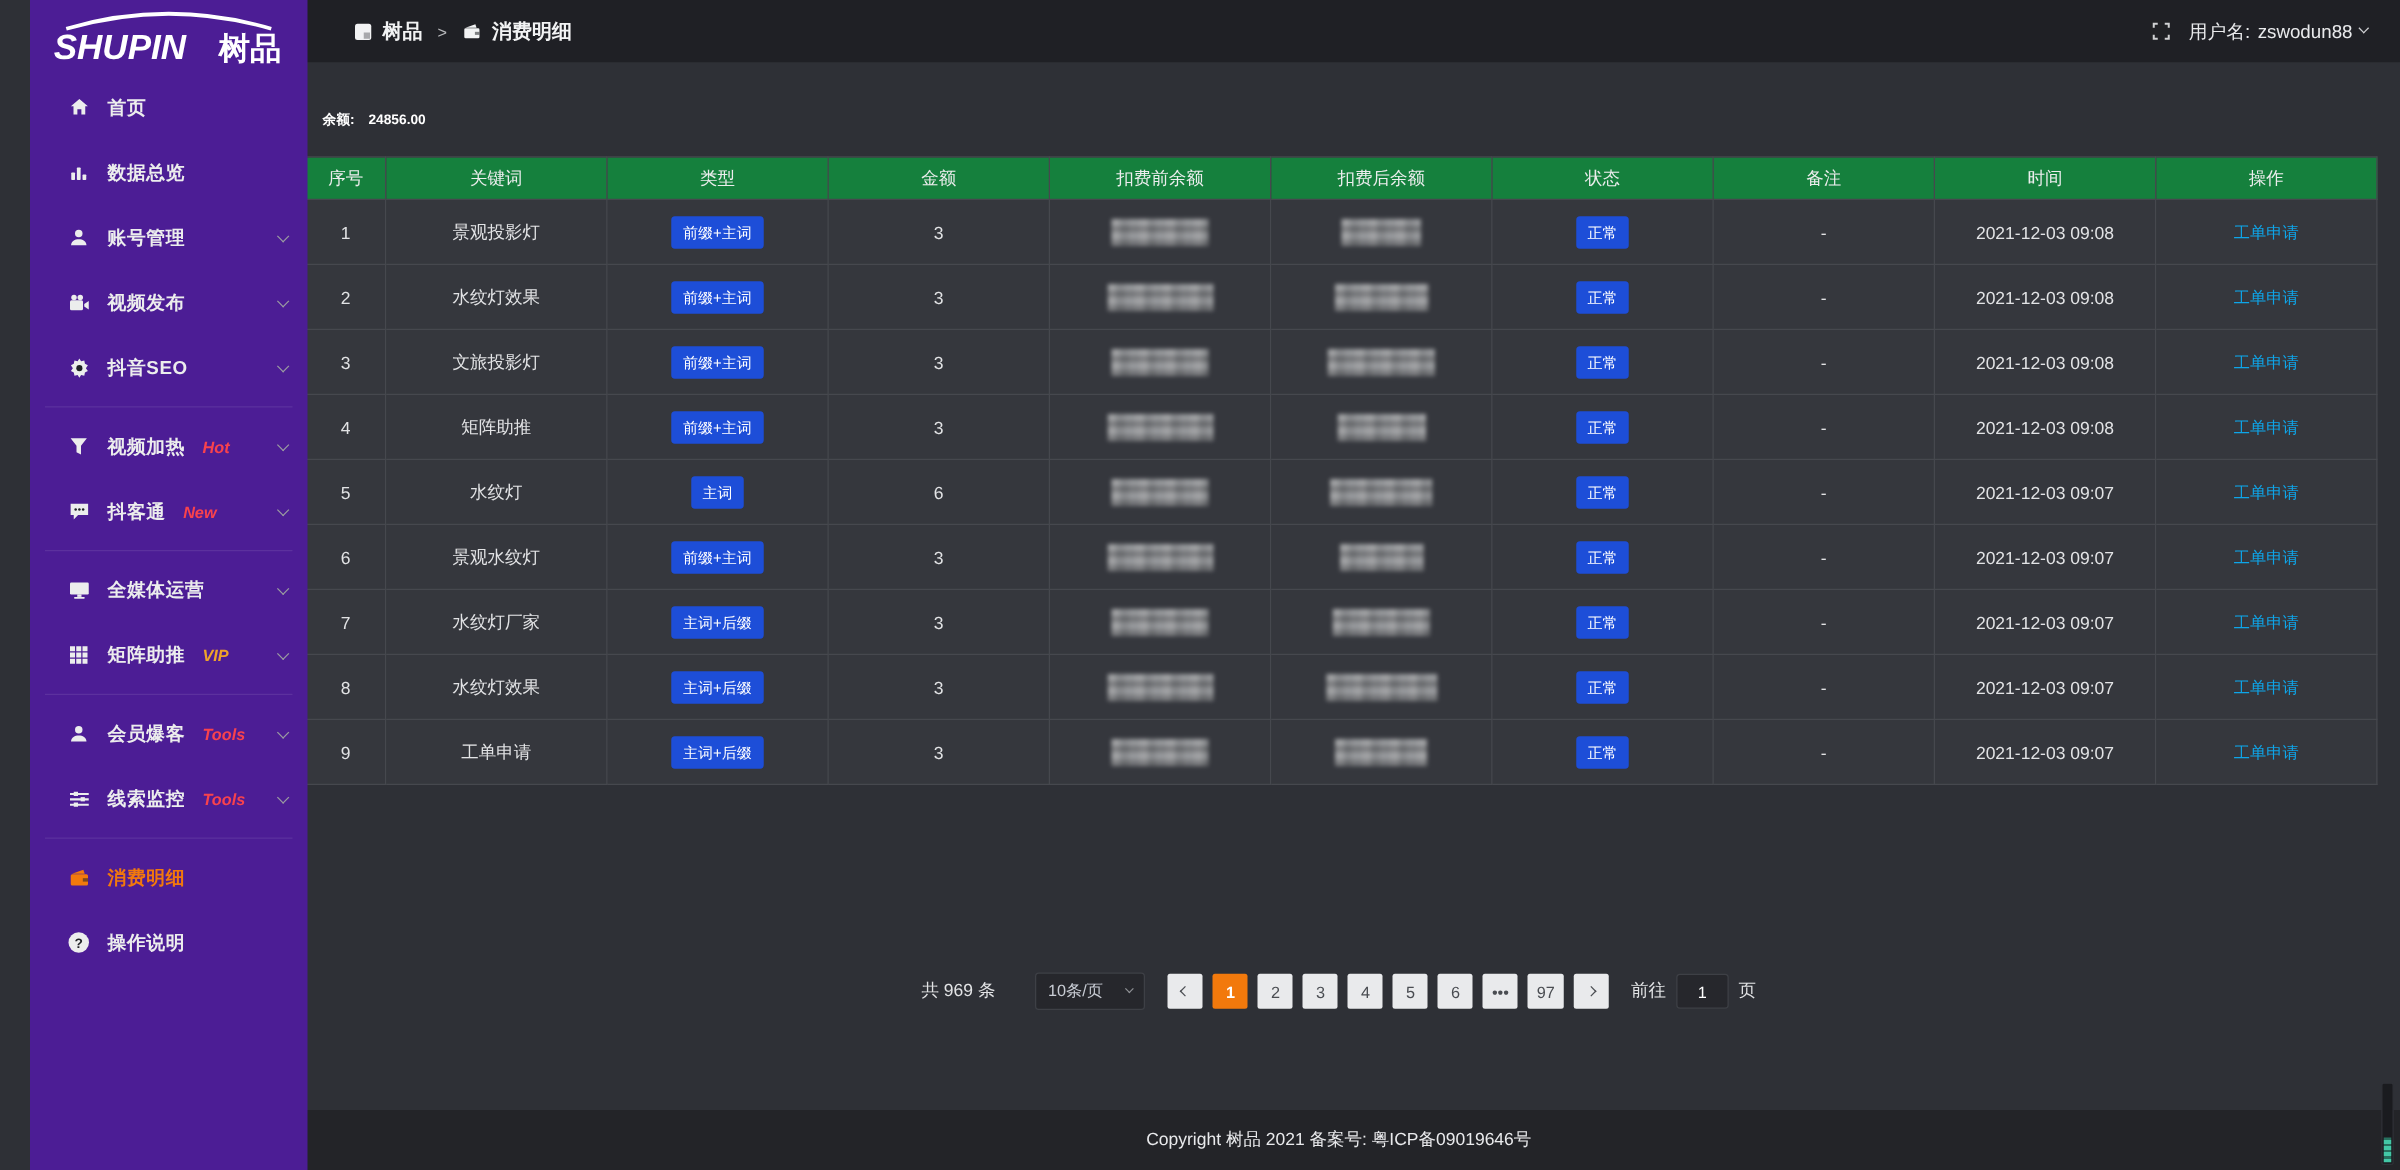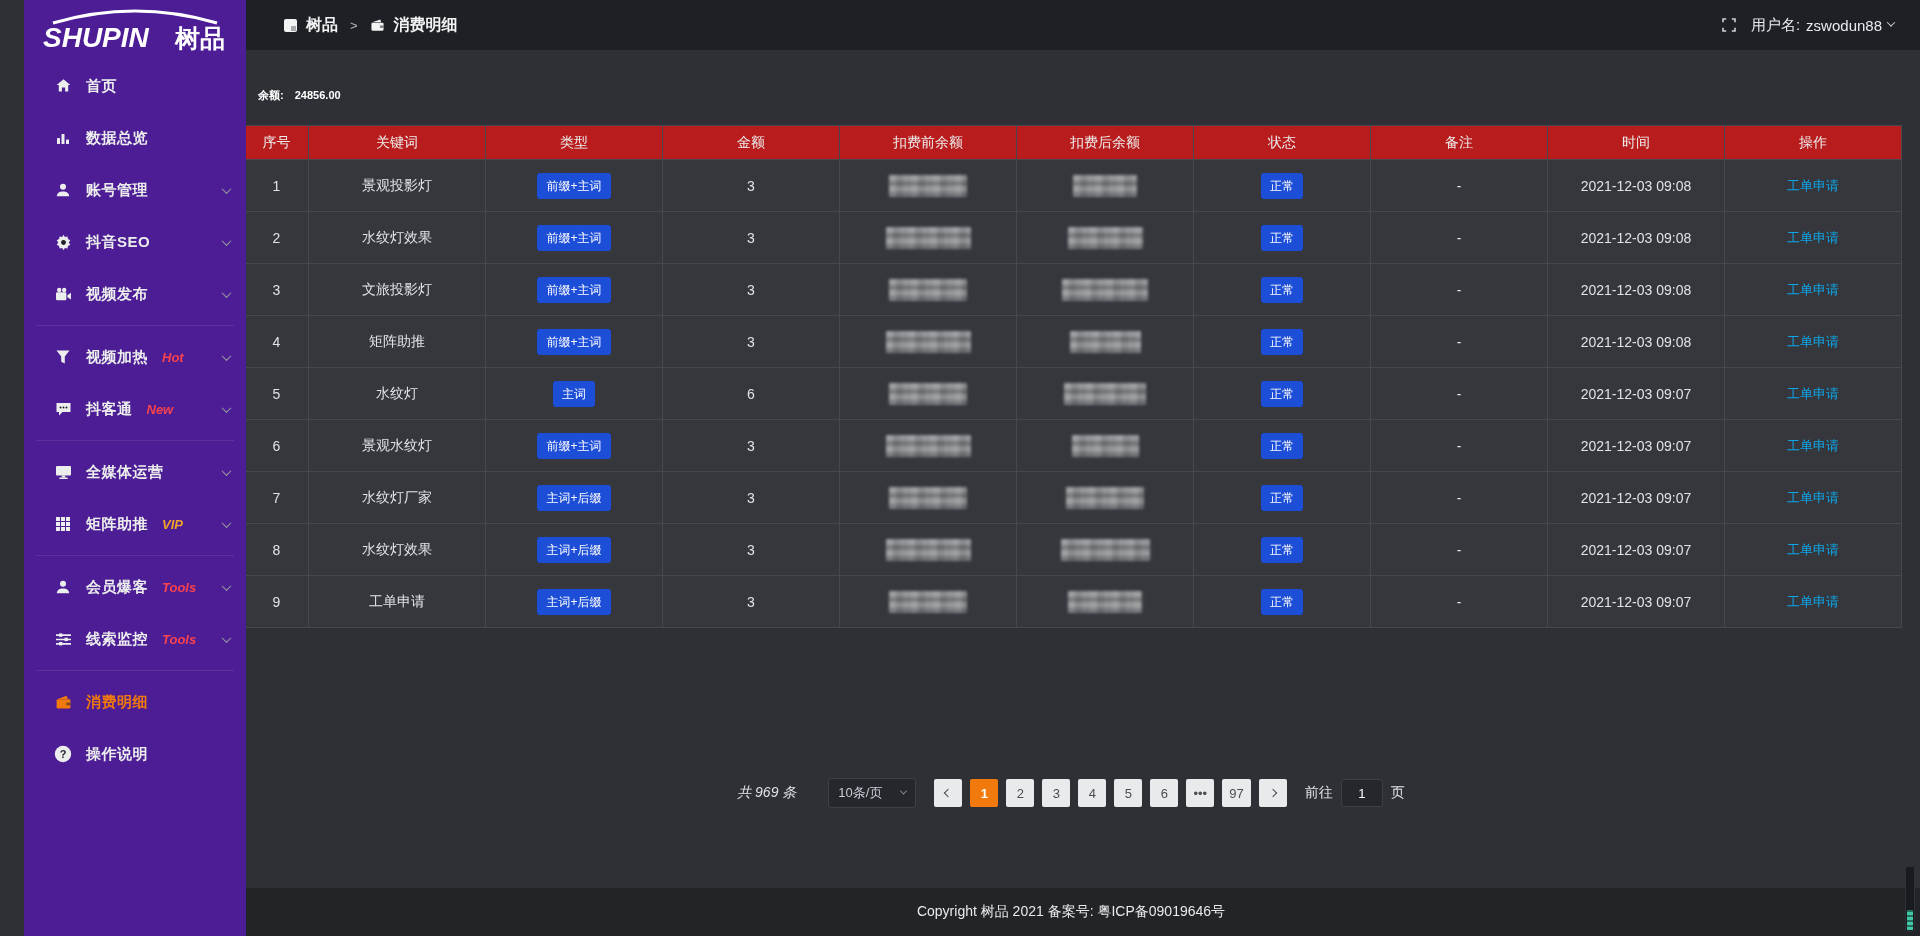--- a/index.html
+++ b/index.html
@@ -34,31 +34,31 @@
   .topbar-right { display:flex; align-items:center; gap:14px; font-size:15px; color:#e9eaec; }
   .fs-icon { display:inline-flex; cursor:pointer; }
   .user-wrap { display:flex; align-items:center; gap:6px; cursor:pointer; }
   .user-wrap .chev { width:6px; height:6px; color:#cfd0d3; margin-top:-3px; }
   
   .content { position:absolute; left:222px; right:0; top:50px; bottom:0; background:#2e3036; display:flex; flex-direction:column; }
   .balance-bar { padding:38px 0 22px 36px; font-size:11px; font-weight:700; color:#fff; }
   .balance-bar .val { margin-left:8px; }
   .table-wrap { margin:0 18px 0 22px; }
   table { width:100%; border-collapse:collapse; table-layout:fixed; }
-  thead th { background:#b91c1c; height:34px; font-size:14px; font-weight:400; color:#eceded; border:1px solid #46484e; }
+  thead th { background:#15803d; height:34px; font-size:14px; font-weight:400; color:#eceded; border:1px solid #46484e; }
   tbody td { background:#35373d; height:52px; text-align:center; vertical-align:middle; font-size:14px; color:#e2e3e5; border:1px solid #46484e; }
   .type-badge, .status-badge { display:inline-block; background:#1d4ed8; color:#fff; font-size:12px; line-height:1; padding:7px 9px; border-radius:3px; }
   .blur-block { height:22px; margin:0 auto; border-radius:1px; filter:blur(1.6px); opacity:.88;
     background:
       repeating-linear-gradient(0deg, rgba(0,0,0,.18) 0 5px, rgba(255,255,255,.10) 5px 11px),
       repeating-linear-gradient(90deg, #a6a7a9 0 7px, #898b8e 7px 14px, #999b9e 14px 22px); }
   .action-link { color:#0ea5e9; font-size:13px; cursor:pointer; }
   
   .pagination { display:flex; align-items:center; justify-content:center; gap:8px; margin-top:150px; font-size:14px; color:#e2e3e5; }
-  .pg-total { margin-right:24px;font-style:italic; }
+  .pg-total { margin-right:24px; }
   .page-size { width:88px; height:30px; background:#26272c; border:1px solid #3e4046; border-radius:3px;
                display:flex; align-items:center; justify-content:space-between; padding:0 9px; font-size:13px; color:#c8ccd4; cursor:pointer; margin-right:10px; }
   .page-size .chev { width:5px; height:5px; color:#8f9195; margin-top:-2px; }
   .pg-btn { min-width:28px; height:28px; background:#e9eaec; color:#4a4d52; border:none; border-radius:2px;
             font-size:13px; font-family:inherit; display:inline-flex; align-items:center; justify-content:center; padding:0 7px; cursor:pointer; }
   .pg-btn.active { background:#f2790c; color:#fff; font-weight:700; }
   .pg-btn .chev { width:6px; height:6px; }
   .pg-goto { display:flex; align-items:center; gap:8px; margin-left:10px; }
   .goto-input { width:42px; height:28px; background:#26272c; border:1px solid #3e4046; border-radius:3px;
                 color:#fff; text-align:center; font-size:13px; font-family:inherit; }
@@ -107,38 +107,38 @@
           <svg width="16" height="16" viewBox="0 0 16 16" fill="currentColor">
             <circle cx="8" cy="4.8" r="3"></circle>
             <path d="M1.8 14.2c.3-3.4 3-4.8 6.2-4.8s5.9 1.4 6.2 4.8z"></path>
           </svg>
         </span>
         <span class="side-label">账号管理</span>
         <span class="chev down side-chev"></span>
       </div>
       <div class="side-item">
         <span class="side-icon">
-          <svg width="17" height="17" viewBox="0 0 16 16" fill="currentColor">
-            <path d="M8 .8l1.3 2.1 2.4-.6.5 2.4 2.2 1.2-1.5 2.1 1.5 2.1-2.2 1.2-.5 2.4-2.4-.6L8 15.2l-1.3-2.1-2.4.6-.5-2.4L1.6 10.1 3.1 8 1.6 5.9l2.2-1.2.5-2.4 2.4.6z"></path>
-            <circle cx="8" cy="8" r="2.3" fill="#1f2025"></circle>
-          </svg>
-        </span>
-        <span class="side-label">抖音SEO</span>
-        <span class="chev down side-chev"></span>
-      </div>
-      <div class="side-item">
-        <span class="side-icon">
           <svg width="17" height="15" viewBox="0 0 17 15" fill="currentColor">
             <circle cx="4.2" cy="3" r="2.2"></circle>
             <circle cx="9.2" cy="3" r="2.2"></circle>
             <rect x="1" y="5.2" width="10.4" height="8" rx="1.2"></rect>
             <path d="M12.4 8.2 16 5.8v6.8l-3.6-2.4z"></path>
           </svg>
         </span>
         <span class="side-label">视频发布</span>
+        <span class="chev down side-chev"></span>
+      </div>
+      <div class="side-item">
+        <span class="side-icon">
+          <svg width="17" height="17" viewBox="0 0 16 16" fill="currentColor">
+            <path d="M8 .8l1.3 2.1 2.4-.6.5 2.4 2.2 1.2-1.5 2.1 1.5 2.1-2.2 1.2-.5 2.4-2.4-.6L8 15.2l-1.3-2.1-2.4.6-.5-2.4L1.6 10.1 3.1 8 1.6 5.9l2.2-1.2.5-2.4 2.4.6z"></path>
+            <circle cx="8" cy="8" r="2.3" fill="#1f2025"></circle>
+          </svg>
+        </span>
+        <span class="side-label">抖音SEO</span>
         <span class="chev down side-chev"></span>
       </div>
       <div class="side-divider"></div>
       <div class="side-item">
         <span class="side-icon">
           <svg width="16" height="16" viewBox="0 0 16 16" fill="currentColor">
             <path d="M1.5 1.5h13L9.8 7.6v6.9L6.2 12.7V7.6z"></path>
           </svg>
         </span>
         <span class="side-label">视频加热</span>

